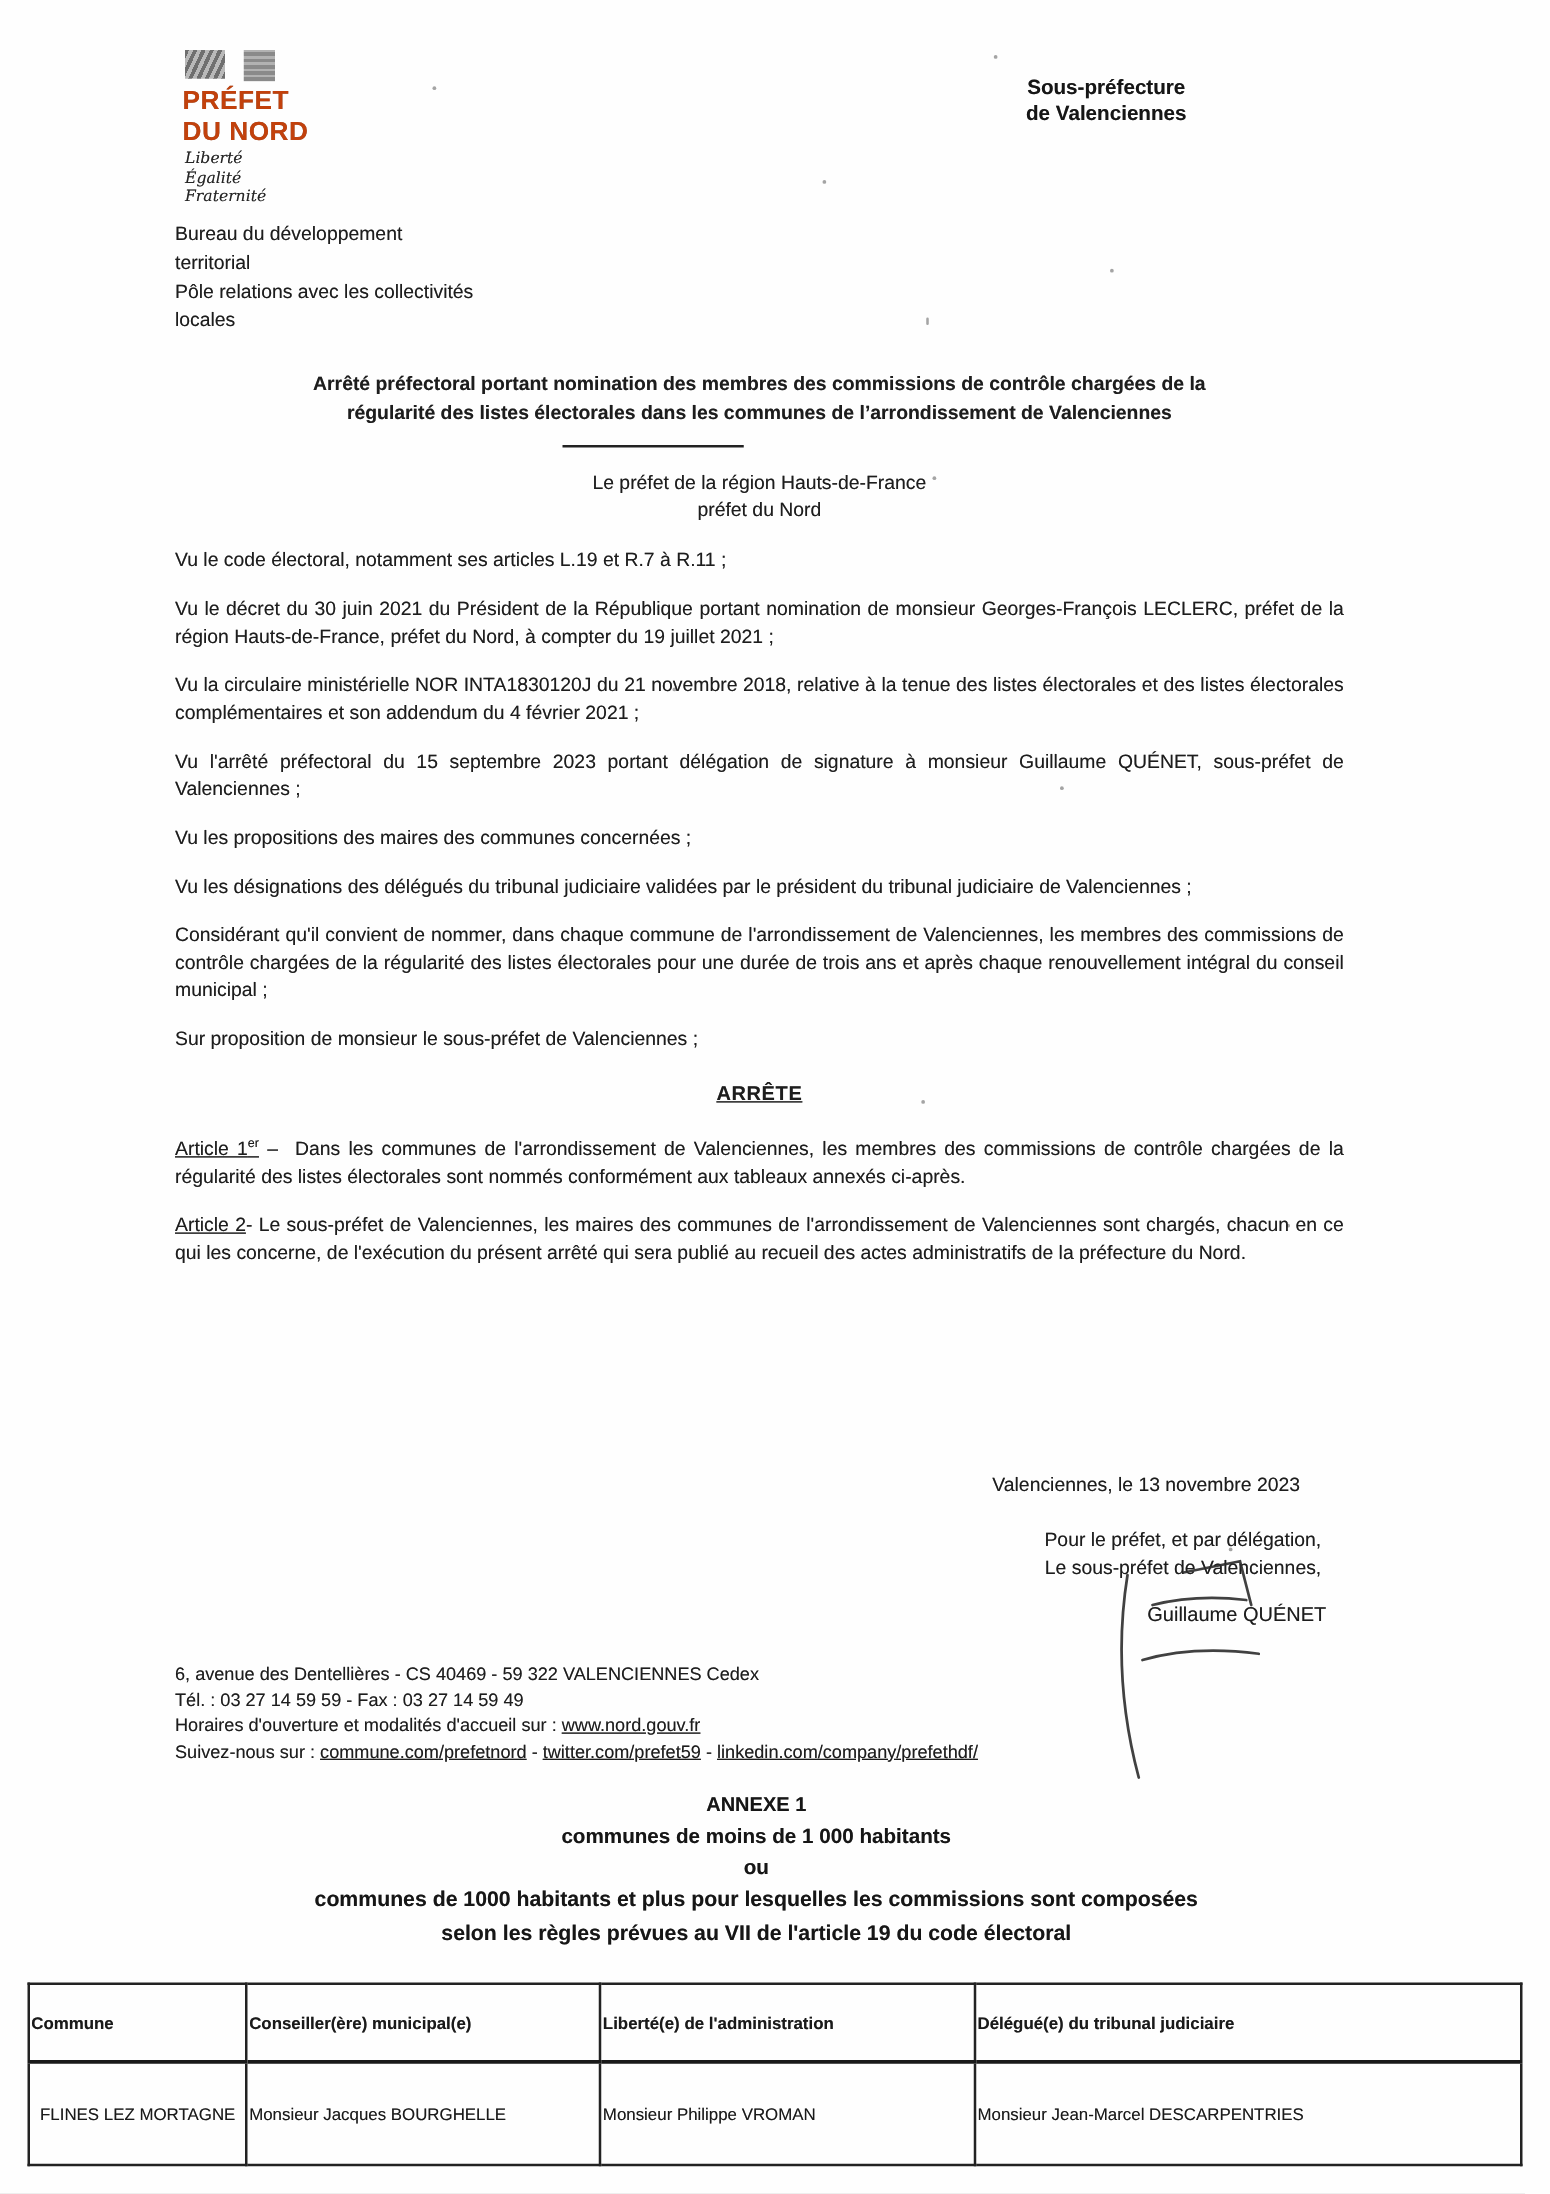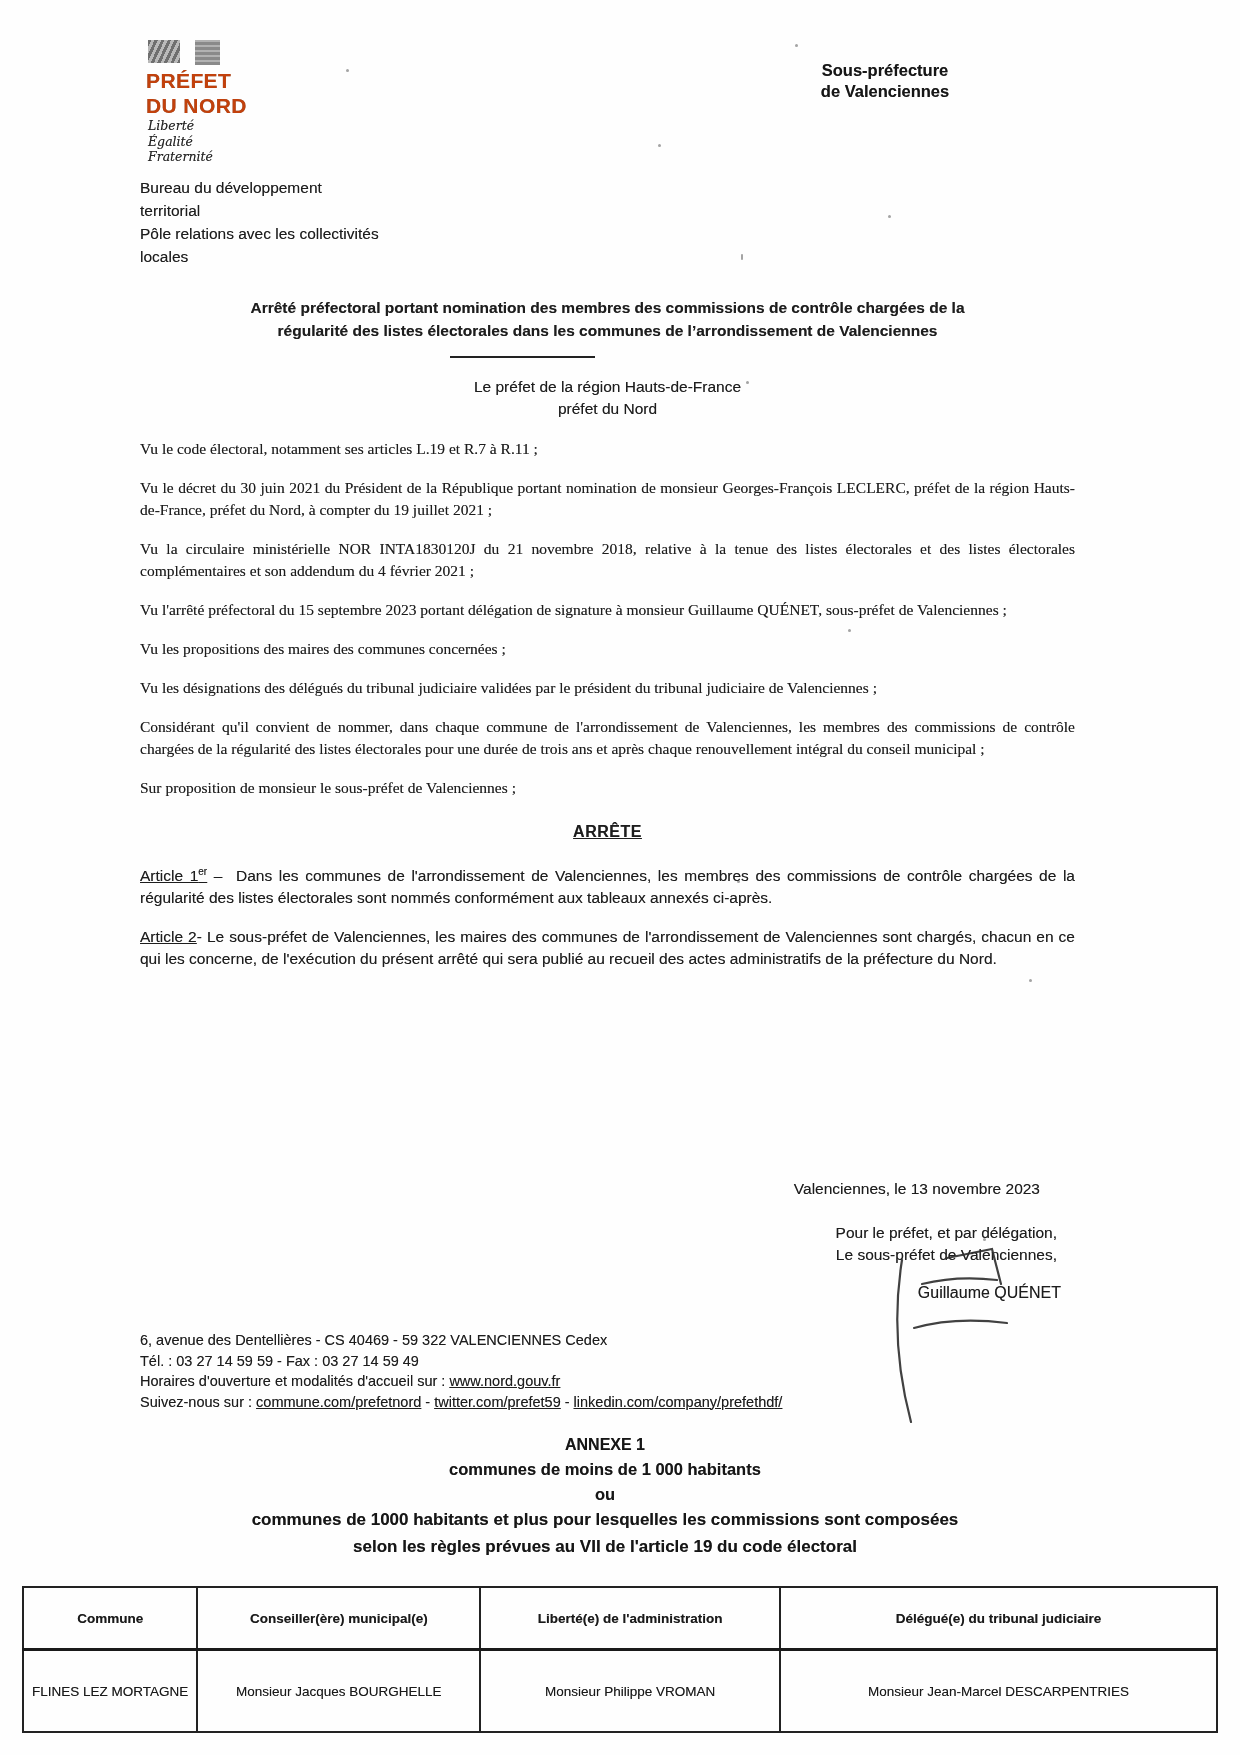--- a/index.html
+++ b/index.html
@@ -26,21 +26,21 @@
   .office{position:absolute;left:800px;top:60px;width:170px;text-align:center;
     font-size:16.5px;font-weight:bold;line-height:21px;color:#161616;}
   .bureau{position:absolute;left:140px;top:176px;font-size:15.5px;line-height:23px;}
 
   
   .doc-body{position:absolute;left:140px;top:296px;width:935px;font-size:15.5px;line-height:22px;}
   .doc-title{font-weight:bold;text-align:center;line-height:23px;font-size:15.5px;}
   .rule{width:145px;height:0;border-top:2px solid #222;margin:14px 0 16px 310px;}
   .salutation{text-align:center;margin-top:18px;line-height:22px;}
   .recitals{margin-top:18px;}
-  .recitals p{margin:0 0 17px 0;text-align:justify;font-family:Liberation Serif, serif;}
+  .recitals p{margin:0 0 17px 0;text-align:justify;}
   .arrete{font-weight:bold;text-align:center;text-decoration:underline;
     font-size:16px;letter-spacing:.5px;margin:22px 0;}
   .article{margin:0 0 17px 0;text-align:justify;}
   .u{text-decoration:underline;}
   sup{font-size:10px;line-height:0;}
   .sepw{padding-right:7px;}
 
   
   .dateline{position:absolute;left:140px;top:1180px;width:935px;text-align:right;
     padding-right:35px;box-sizing:border-box;font-size:15.5px;}
@@ -59,21 +59,21 @@
     font-weight:bold;color:#161616;}
   .annexe .l1{font-size:16px;line-height:25px;}
   .annexe .l2{font-size:16.5px;line-height:25px;}
   .annexe .l3{font-size:16.5px;line-height:25px;}
   .annexe .l4{font-size:17px;line-height:26px;}
   .annexe .l5{font-size:17px;line-height:27px;}
 
   
   .annexe-table{position:absolute;left:22px;top:1586px;width:1196px;
     border-collapse:collapse;table-layout:fixed;font-size:13.5px;color:#1a1a1a;}
-  .annexe-table th,.annexe-table td{border:2px solid #222;text-align:center;vertical-align:middle;}
+  .annexe-table th,.annexe-table td{border:2px solid #222;text-align:left;vertical-align:middle;}
   .annexe-table th{font-weight:bold;height:58px;border-bottom:3px solid #1a1a1a;}
   .annexe-table td{height:78px;}
   .annexe-table td:first-child{text-align:left;padding-left:8px;}
 
   
   .sp{position:absolute;width:3px;height:3px;border-radius:2px;background:#5a5a5a;opacity:.55;}
   .sp.tall{height:6px;width:2px;}
 </style>
 </head>
 <body>

